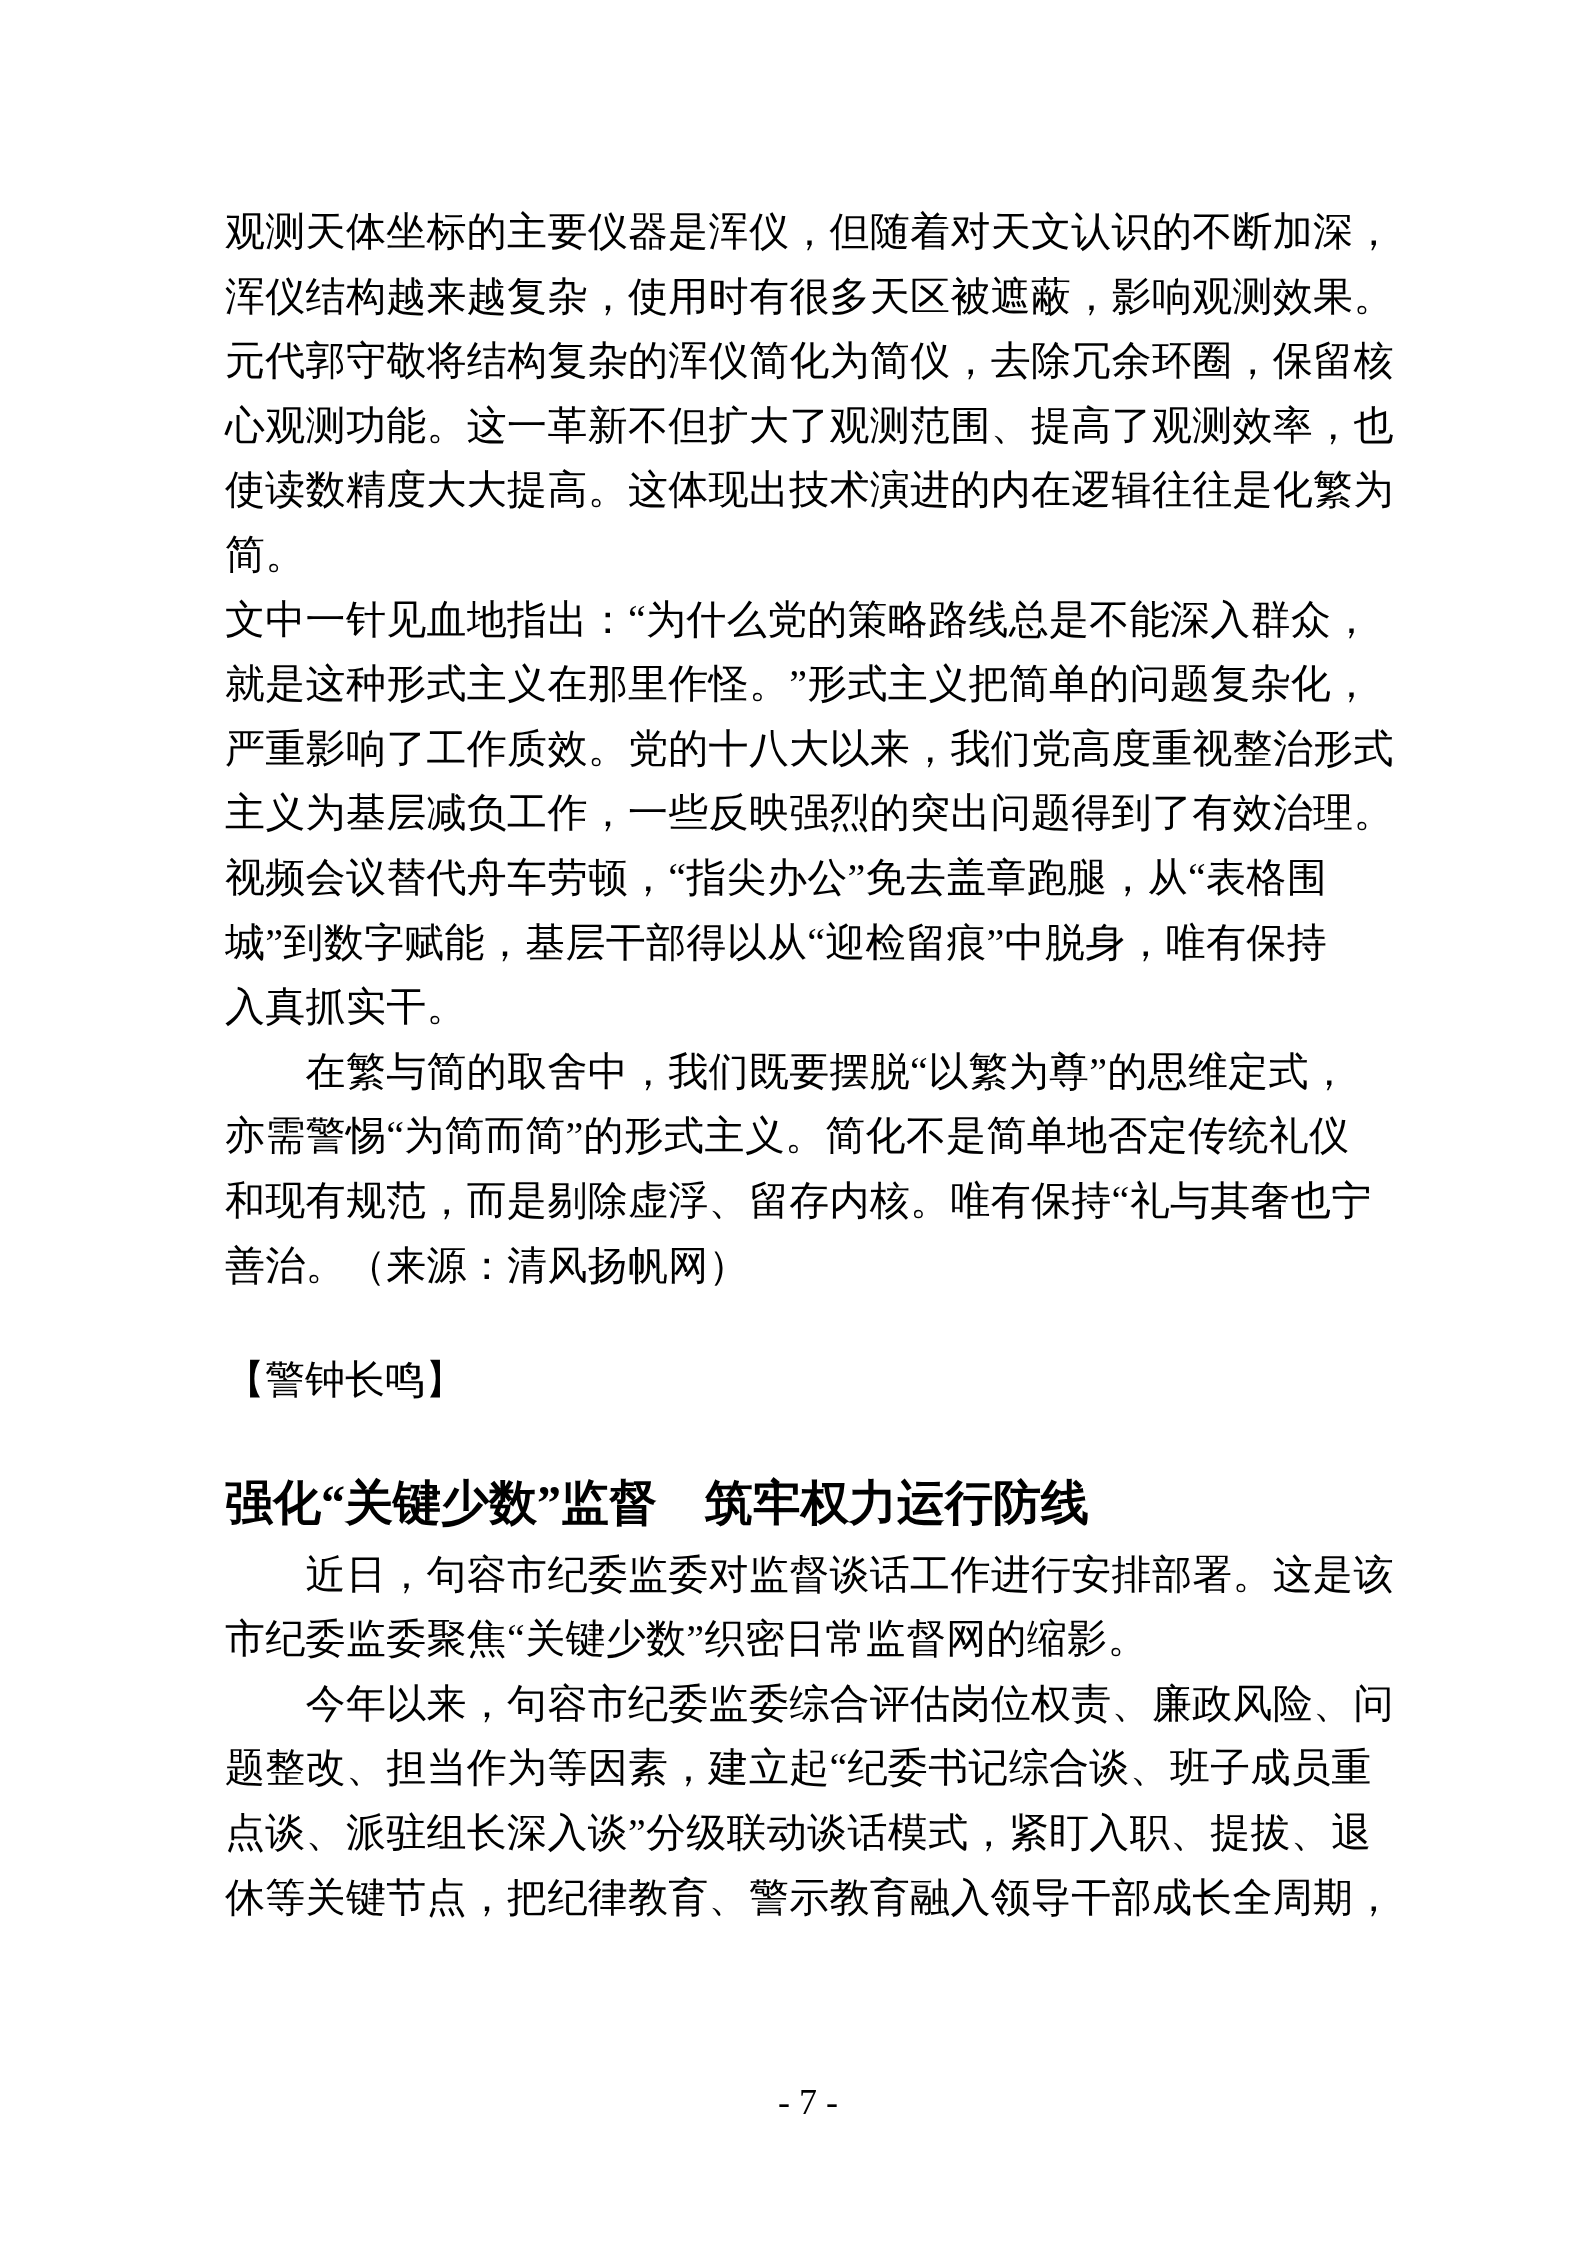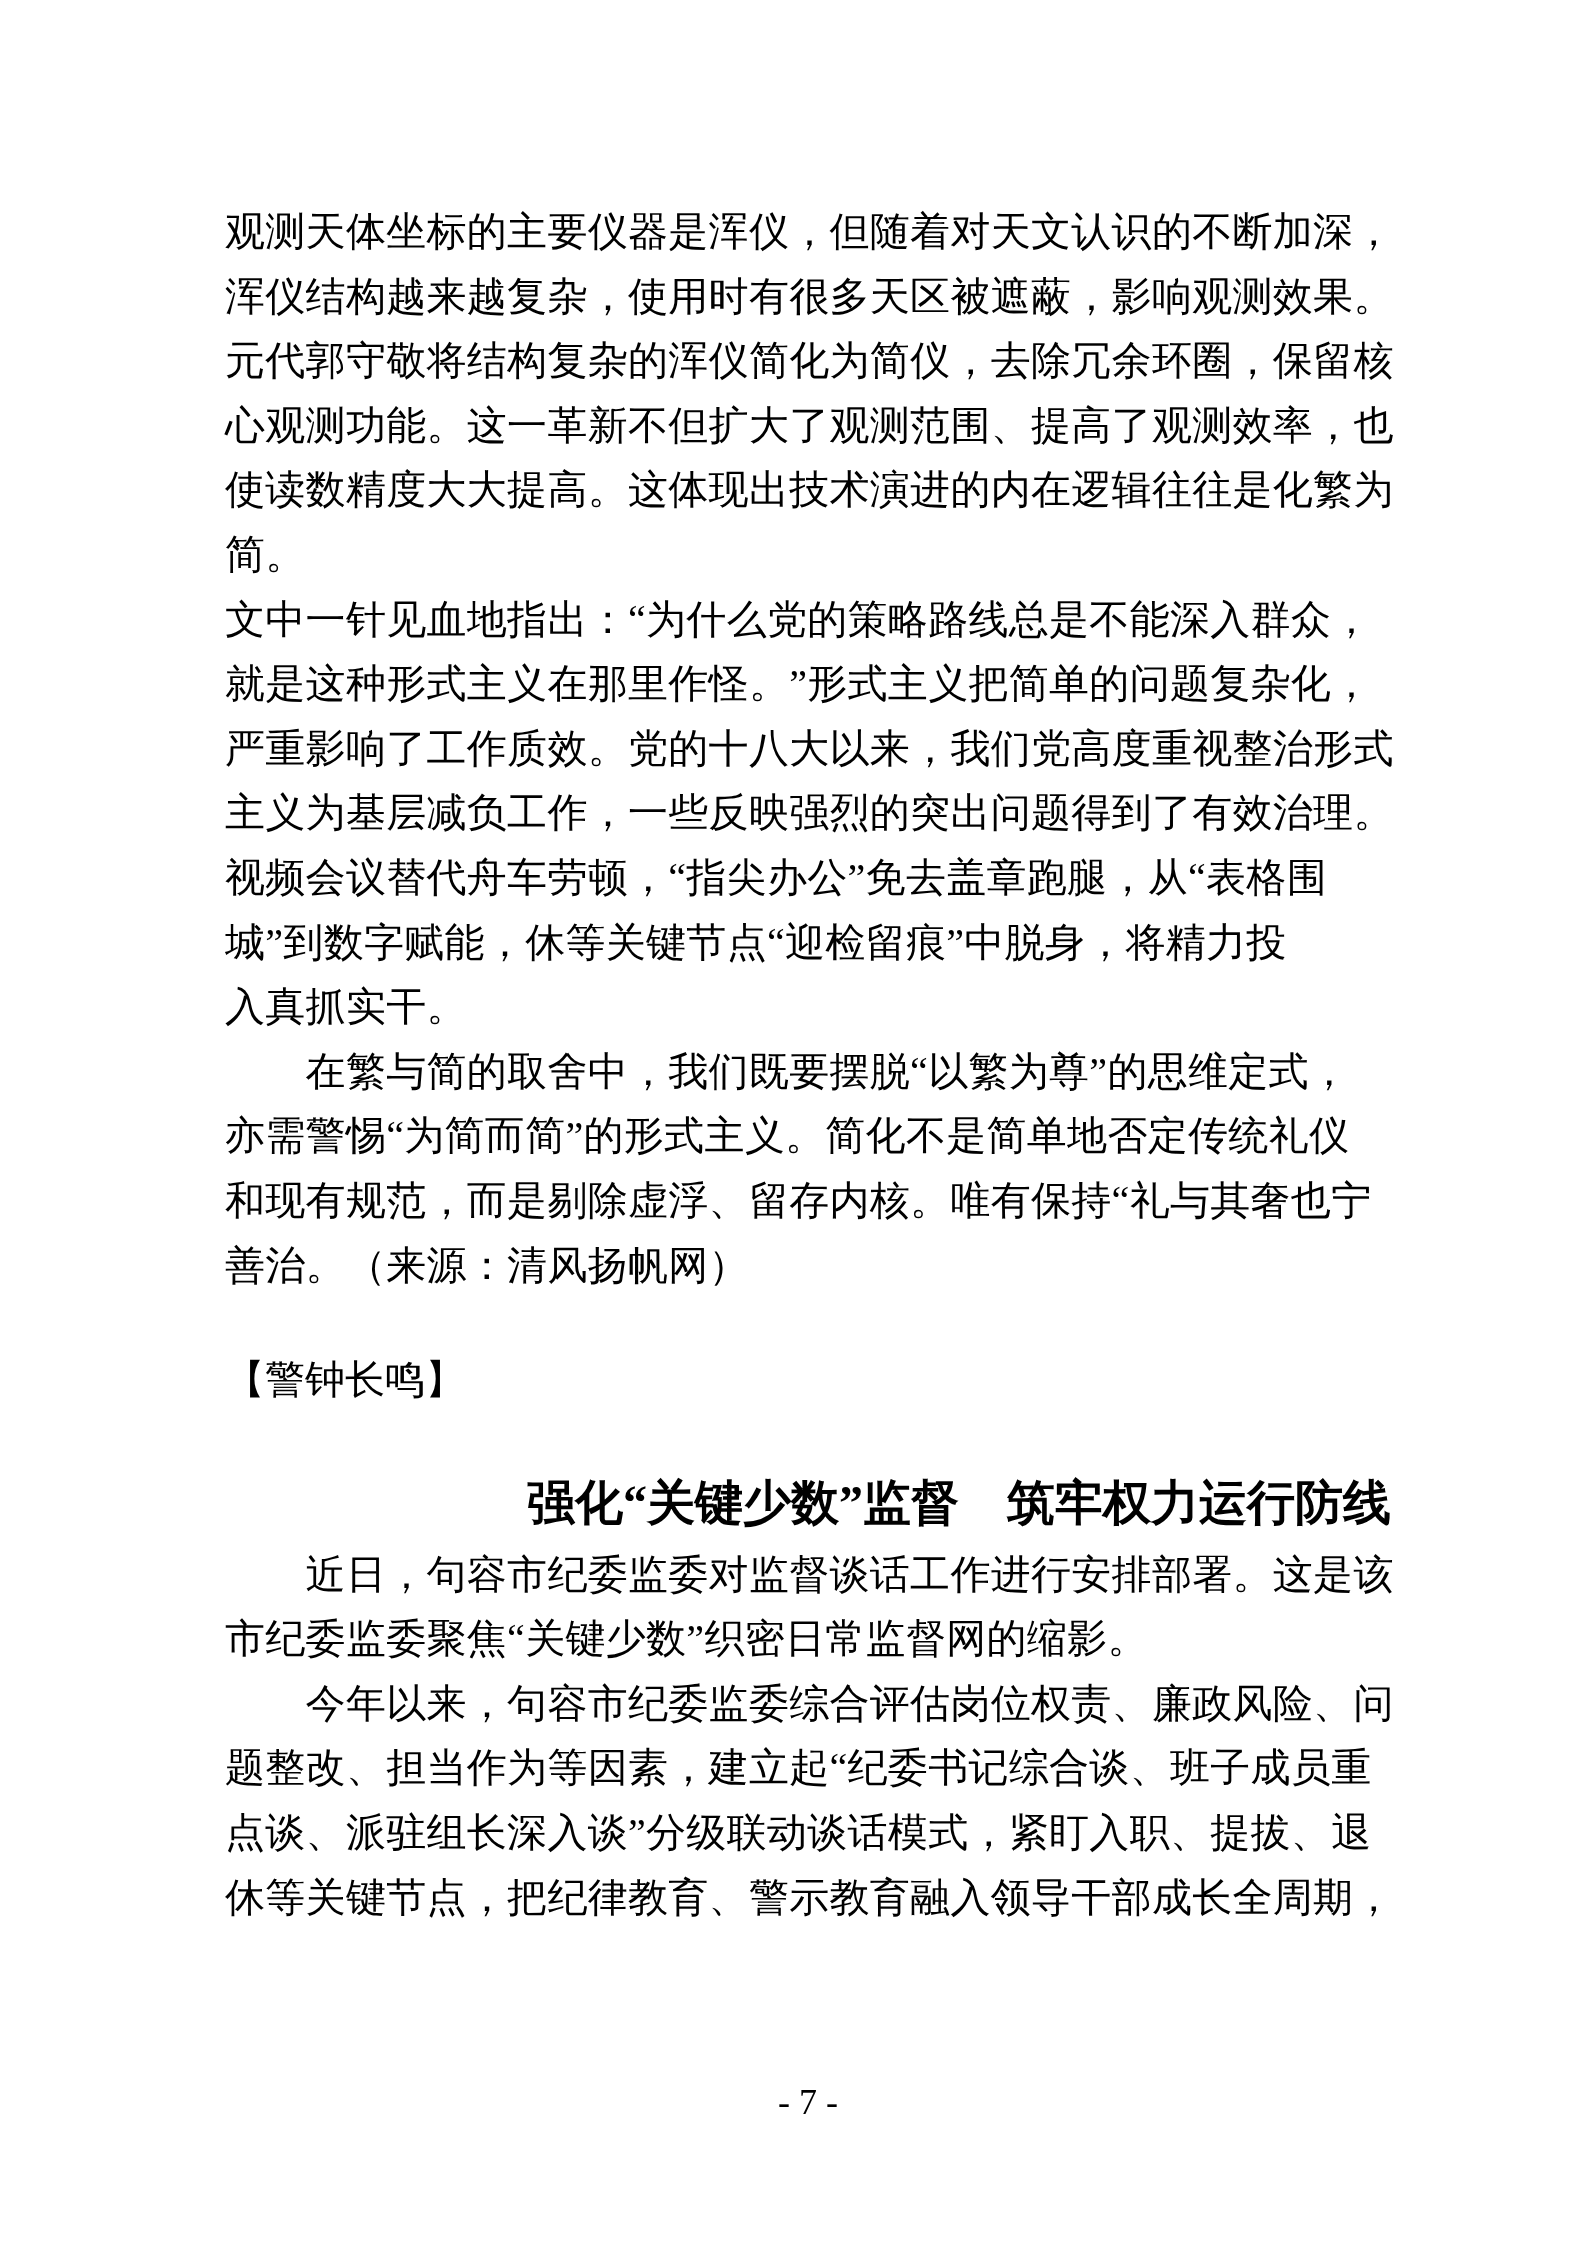--- a/index.html
+++ b/index.html
@@ -36,21 +36,21 @@
     height: 64.6px;
     font-weight: 400;
     white-space: pre;
   }
   .doc-title {
     margin-top: 50px;
     font-size: 48px;
     line-height: 80px;
     height: 80px;
     font-weight: bold;
-    text-align: right;
+    text-align: left;
     white-space: pre;
   }
   .page-number {
     position: absolute;
     top: 2080px;
     left: 225px;
     width: 1166px;
     text-align: center;
     font-size: 36px;
     line-height: 44px;
@@ -67,21 +67,21 @@
         <div class="line">浑仪结构越来越复杂，使用时有很多天区被遮蔽，影响观测效果。</div>
         <div class="line">元代郭守敬将结构复杂的浑仪简化为简仪，去除冗余环圈，保留核</div>
         <div class="line">心观测功能。这一革新不但扩大了观测范围、提高了观测效率，也</div>
         <div class="line">使读数精度大大提高。这体现出技术演进的内在逻辑往往是化繁为</div>
         <div class="line">简。</div>
         <div class="line">文中一针见血地指出：“为什么党的策略路线总是不能深入群众，</div>
         <div class="line">就是这种形式主义在那里作怪。”形式主义把简单的问题复杂化，</div>
         <div class="line">严重影响了工作质效。党的十八大以来，我们党高度重视整治形式</div>
         <div class="line">主义为基层减负工作，一些反映强烈的突出问题得到了有效治理。</div>
         <div class="line">视频会议替代舟车劳顿，“指尖办公”免去盖章跑腿，从“表格围</div>
-        <div class="line">城”到数字赋能，休等关键节点“迎检留痕”中脱身，将精力投</div>
+        <div class="line">城”到数字赋能，基层干部得以从“迎检留痕”中脱身，唯有保持</div>
         <div class="line">入真抓实干。</div>
         <div class="line">　　在繁与简的取舍中，我们既要摆脱“以繁为尊”的思维定式，</div>
         <div class="line">亦需警惕“为简而简”的形式主义。简化不是简单地否定传统礼仪</div>
         <div class="line">和现有规范，而是剔除虚浮、留存内核。唯有保持“礼与其奢也宁</div>
         <div class="line">善治。（来源：清风扬帆网）</div>
       </div>
 
     <div class="section-header">【警钟长鸣】</div>
 
     <div class="doc-title">强化“关键少数”监督　筑牢权力运行防线</div>

